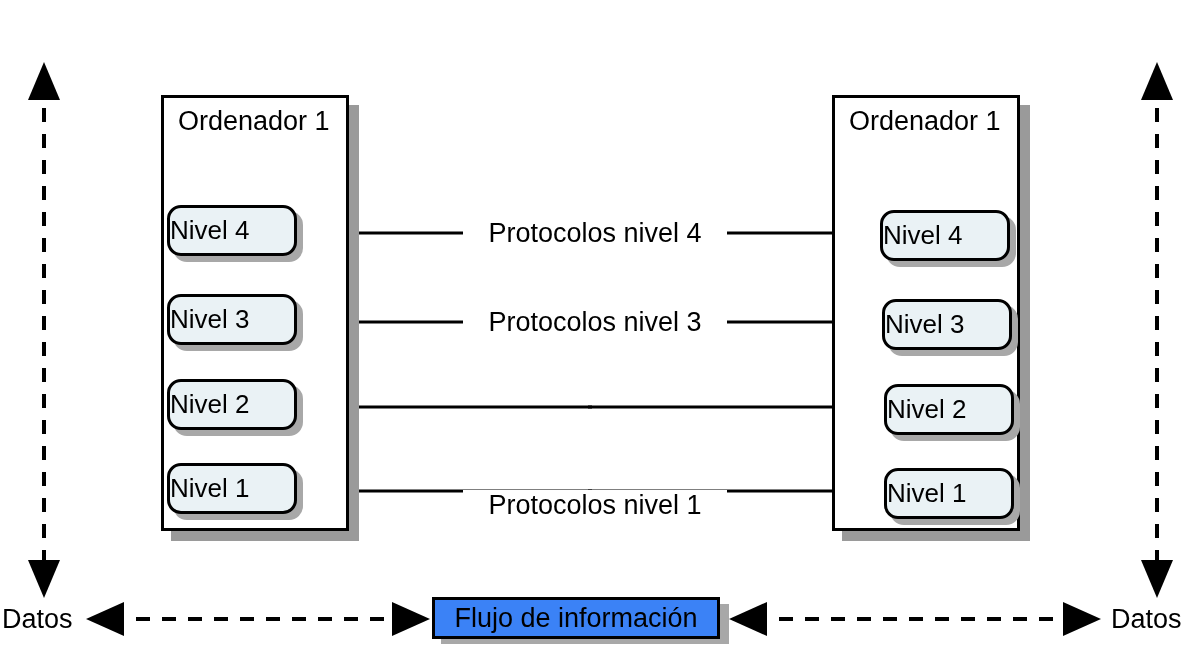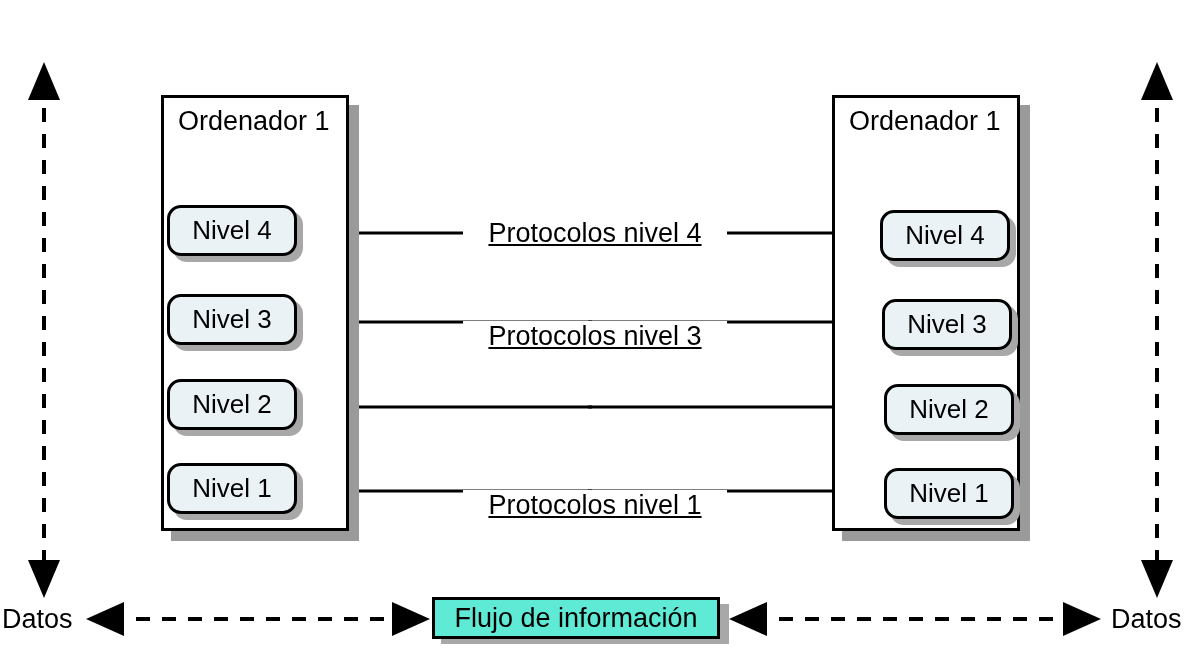--- a/index.html
+++ b/index.html
@@ -48,21 +48,21 @@
 
   
   .level-box {
     position: absolute;
     box-sizing: border-box;
     background: #eaf2f5;
     border: 3px solid #000000;
     border-radius: 14px;
     display: flex;
     align-items: center;
-    justify-content: center;
+    justify-content: flex-start;
     font-size: 26px;
     color: #000000;
     white-space: nowrap;
     z-index: 4;
   }
   .level-shadow {
     position: absolute;
     background: #a8a8a8;
     border-radius: 14px;
     z-index: 3;
@@ -71,28 +71,27 @@
   
   .protocol-label {
     position: absolute;
     font-size: 27px;
     color: #000000;
     white-space: nowrap;
     background: #ffffff;
     padding: 0 7px;
     z-index: 6;
     text-align: center;
-    text-decoration: underline;
   }
 
   
   .flow-box {
     position: absolute;
     box-sizing: border-box;
-    background: #5eead4;
+    background: #3b82f6;
     border: 3px solid #000000;
     display: flex;
     align-items: center;
     justify-content: center;
     font-size: 27px;
     color: #000000;
     white-space: nowrap;
     z-index: 5;
   }
   .flow-shadow {
@@ -199,21 +198,21 @@
   <div class="level-box" style="left:884px; top:384px; width:130px; height:51px;">
     <span>Nivel 2</span>
   </div>
 
   <div class="level-shadow" style="left:890px; top:474px; width:130px; height:51px;"></div>
   <div class="level-box" style="left:884px; top:468px; width:130px; height:51px;">
     <span>Nivel 1</span>
   </div>
 
   <div class="protocol-label" style="left:463px; top:218px; width:250px;">Protocolos nivel 4</div>
-  <div class="protocol-label" style="left:463px; top:321px; width:250px;">Protocolos nivel 3</div>
+  <div class="protocol-label" style="left:463px; top:307px; width:250px;">Protocolos nivel 3</div>
   <div class="protocol-label" style="left:463px; top:490px; width:250px;">Protocolos nivel 1</div>
 
   <div class="flow-shadow" style="left:441px; top:604px; width:288px; height:40px;"></div>
   <div class="flow-box" style="left:432px; top:597px; width:288px; height:42px;">
     <span>Flujo de información</span>
   </div>
 
   <div class="datos-label" style="left:2px; top:604px;">Datos</div>
   <div class="datos-label" style="left:1111px; top:604px;">Datos</div>
 

